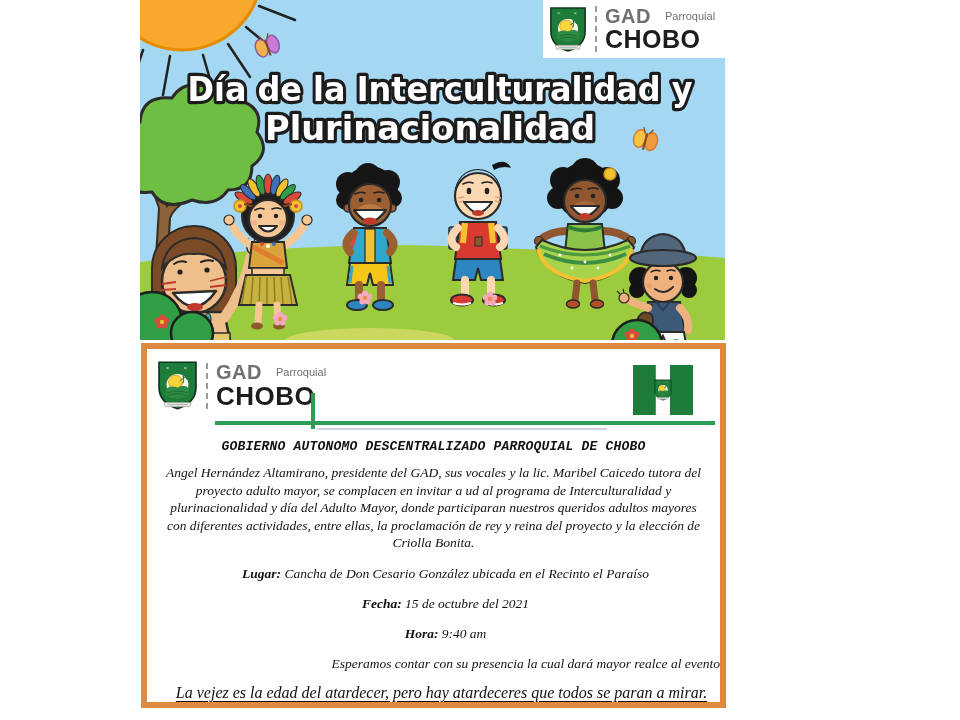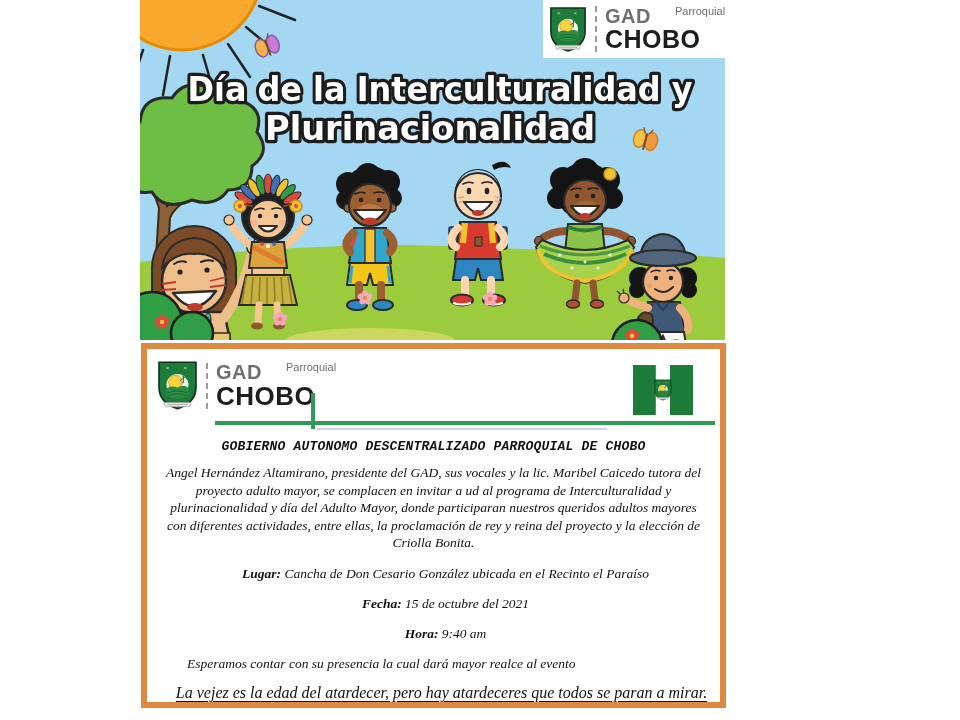--- a/index.html
+++ b/index.html
@@ -7,42 +7,42 @@
         font-family:"Liberation Sans","DejaVu Sans",sans-serif;}
 
   
   #poster{position:absolute;left:140px;top:0;width:585px;height:431px;}
 
   
   #logo-card{position:absolute;left:543px;top:0;width:186px;height:58px;background:#fff;
              display:flex;align-items:center;gap:6px;padding-left:6px;box-sizing:border-box;}
   .logo-divider{width:0;height:46px;border-left:2px dashed #9a9a9a;margin:0 2px;}
   .logo-text{display:flex;flex-direction:column;line-height:1;}
-  .logo-row1{display:flex;align-items:flex-start;gap:24px;}
+  .logo-row1{display:flex;align-items:center;gap:14px;}
   .logo-gad{font-size:20px;font-weight:bold;color:#6E6F72;letter-spacing:.5px;}
   .logo-parroquial{font-size:11px;color:#6E6F72;}
   .logo-chobo{font-size:25px;font-weight:800;color:#1d1d1d;letter-spacing:.5px;margin-top:1px;}
 
   
   #invitation{position:absolute;left:141px;top:343px;width:585px;height:365px;box-sizing:border-box;
               background:#fff;border:6px solid var(--border_orange,#DD8942);}
   #inv-header{position:relative;height:72px;}
   #inv-logo{position:absolute;left:10px;top:11px;display:flex;align-items:center;gap:6px;}
   #inv-flag{position:absolute;left:486px;top:16px;}
   .rule-wrap{position:relative;margin-left:68px;width:500px;height:6px;}
   .rule-h{position:absolute;left:0;top:0;width:500px;height:4px;background:var(--rule_green,#2E9C55);}
   .rule-v{position:absolute;left:96px;top:-28px;width:4px;height:36px;background:var(--rule_green,#2E9C55);}
   .rule-gray{position:absolute;left:102px;top:7px;width:290px;height:2px;background:#cdd6dd;}
 
   .serif{font-family:"Liberation Serif","DejaVu Serif",serif;font-style:italic;color:#111;}
   #inv-heading{margin:12px 6px 0;text-align:center;font-size:13px;font-weight:bold;letter-spacing:.2px;font-family:Liberation Mono, monospace;}
   #inv-body{margin:10px 14px 0;text-align:center;font-size:13.5px;line-height:17.5px;}
   .info-line{margin-top:14px;text-align:center;font-size:13.5px;padding-left:24px;}
   .info-line b{font-weight:bold;}
-  #inv-closing{margin-top:14px;text-align:left;font-size:13.5px;padding-left:40px;}
+  #inv-closing{margin-top:14px;text-align:right;font-size:13.5px;padding-left:40px;}
   #inv-quote{margin-top:12px;text-align:center;font-size:16px;
              text-decoration:underline;text-underline-offset:3px;padding-left:16px;}
 </style>
 </head>
 <body>
 
 <svg width="0" height="0" style="position:absolute">
   <defs>
     <symbol id="gad-shield" viewBox="0 0 60 74">
       <path d="M3,3 H57 V40 C57,58 45,66 30,71 C15,66 3,58 3,40 Z" fill="#1E7C3A" stroke="#12341d" stroke-width="2.5"></path>

